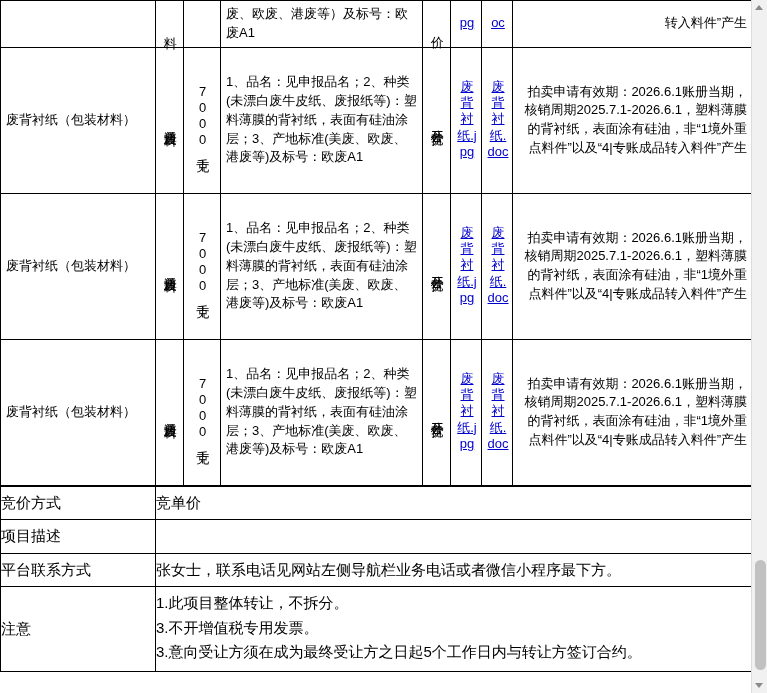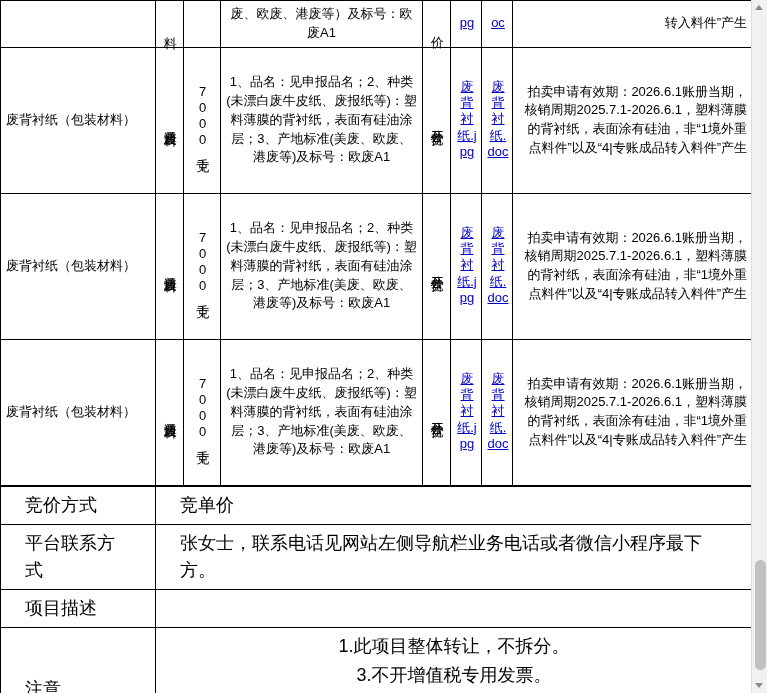--- a/index.html
+++ b/index.html
@@ -56,21 +56,21 @@
     white-space: nowrap;
   }
   td.cell-vert {
     text-align: center;
     padding: 4px 2px;
   }
   td.cell-name {
     text-align: left;
   }
   td.cell-desc {
-    text-align: center;
+    text-align: left;
     line-height: 1.5;
   }
   td.cell-remark {
     text-align: right;
     line-height: 1.55;
   }
   td.cell-link {
     text-align: center;
     padding: 4px 2px;
   }
@@ -87,32 +87,31 @@
   }
   
   table.info {
     border-collapse: collapse;
     width: 752px;
     table-layout: fixed;
     margin: 0;
   }
   table.info td {
     border: 1px solid #000000;
-    padding: 5px 24px;
-    font-size: 18px;
+    padding: 5px 0;
+    font-size: 15px;
     line-height: 1.5;
     vertical-align: middle;
   }
   col.i1 { width: 155px; }
   col.i2 { width: 597px; }
   .bold { font-weight: bold; }
   .row-tall { height: 26px; }
   .info-multi p {
     margin: 0 0 2px 0;
-    text-align: center;
   }
   
   .scrollbar {
     position: absolute;
     top: 0;
     right: 0;
     width: 15px;
     height: 693px;
     background: #f1f1f1;
     border-left: 1px solid #dcdcdc;
@@ -220,26 +219,26 @@
     <colgroup>
       <col class="i1">
         <col class="i2">
     </colgroup>
     <tbody>
       <tr class="row-tall">
         <td>竞价方式</td>
         <td>竞单价</td>
       </tr>
       <tr class="row-tall">
+        <td>项目描述</td>
+        <td></td>
+      </tr>
+      <tr class="row-tall">
         <td>平台联系方式</td>
         <td>张女士，联系电话见网站左侧导航栏业务电话或者微信小程序最下方。</td>
-      </tr>
-      <tr class="row-tall">
-        <td>项目描述</td>
-        <td></td>
       </tr>
       <tr style="height:80px;">
         <td>注意</td>
         <td class="info-multi">
           <p>1.此项目整体转让，不拆分。</p>
           <p>3.不开增值税专用发票。</p>
           <p>3.意向受让方须在成为最终受让方之日起5个工作日内与转让方签订合约。</p>
         </td>
       </tr>
     </tbody>

